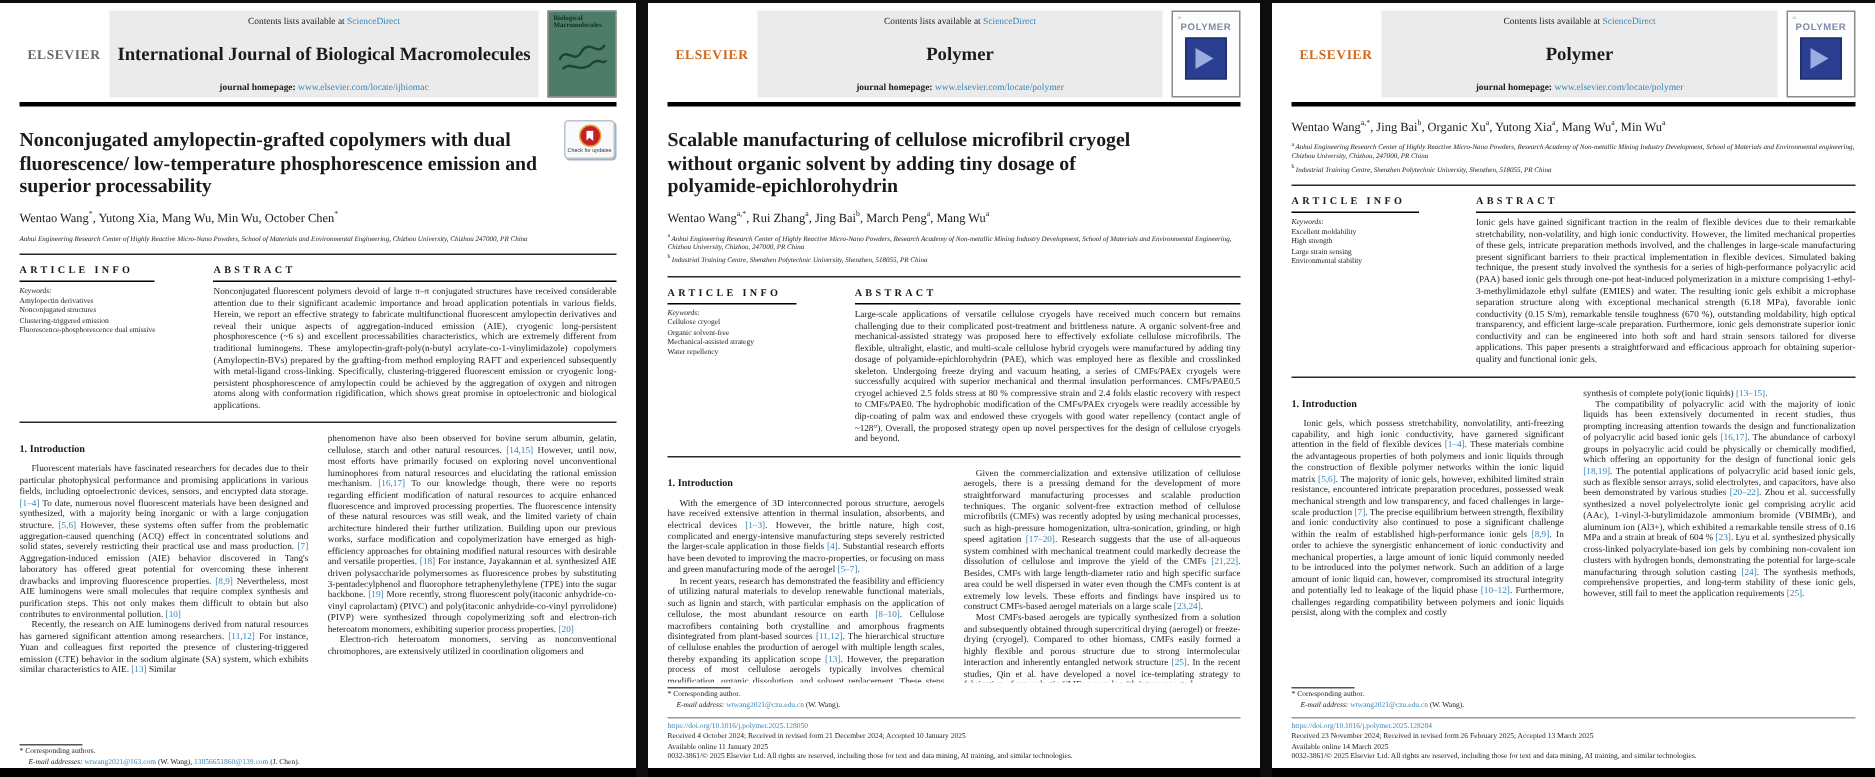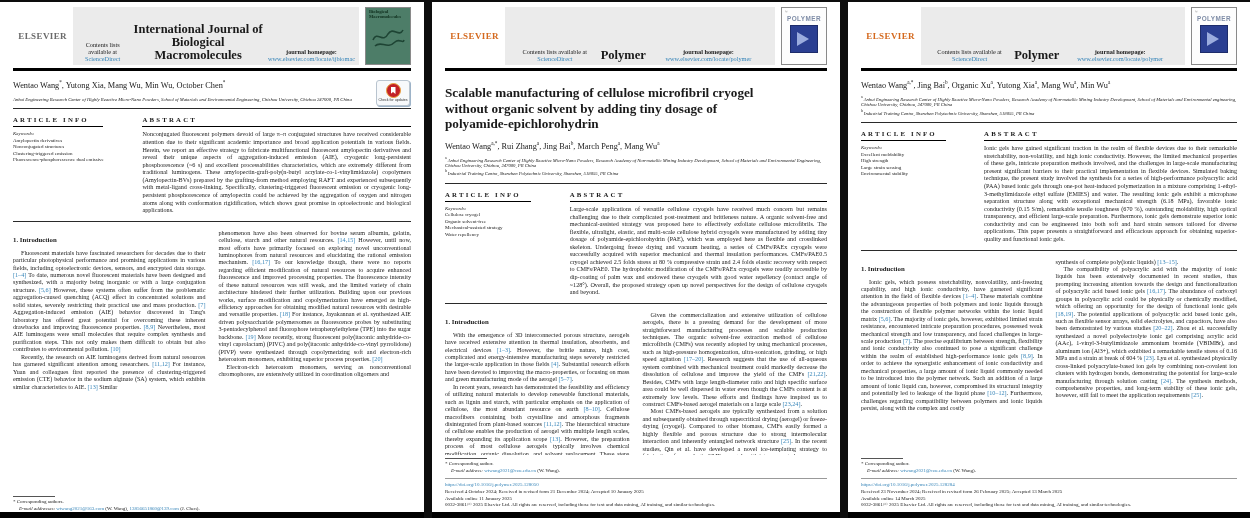--- a/index.html
+++ b/index.html
@@ -15,21 +15,21 @@
   }
   .page.p0{width:424px;}
   .page.p1{width:408px;}
   .page.p2{width:402px;}
 
   
   .jheader{display:flex;align-items:stretch;gap:6px;height:58px;flex:none;}
   .logo{width:54px;display:flex;flex-direction:row;align-items:center;justify-content:flex-end;flex:none;gap:40px;}
   .logo svg{display:block;}
   .logo-text{font-size:9px;font-weight:bold;letter-spacing:.4px;line-height:1;margin-top:1px;}
-  .band{flex:1;background:#ebebeb;text-align:center;padding:4px 4px 3px;display:flex;flex-direction:row;justify-content:space-between;align-items:flex-end;}
+  .band{flex:1;background:#ebebeb;text-align:center;padding:4px 4px 3px;display:flex;flex-direction:column;justify-content:space-between;}
   .contents{font-size:6.3px;}
   .sd-link{color:#3584b8;}
   .jname{font-size:12.5px;font-weight:bold;line-height:1.05;}
   .homepage{font-size:6.3px;font-weight:bold;}
   .hp-link{color:#3584b8;font-weight:normal;}
   .cover{width:46px;flex:none;border:1px solid #8a8a8a;box-sizing:border-box;overflow:hidden;}
   .cover.biomac{background:#4d7d68;padding:2px 3px;}
   .biomac-top{font-size:4.6px;font-weight:bold;color:#10301f;line-height:1.05;text-align:left;}
   .cover.polymer{background:#fdfdfd;padding:2px 3px;text-align:center;}
   .poly-mark{font-size:4.5px;color:#8a8a8a;text-align:left;line-height:1;}
@@ -111,20 +111,21 @@
   </div>
   <div class="thickrule"></div>
 
   <div class="badge">
     <div class="badge-circle">
         <div class="badge-book"></div>
       </div>
     <div class="badge-label">Check for updates</div>
   </div>
 
+  <h1 class="title">Nonconjugated amylopectin-grafted copolymers with dual fluorescence/ low-temperature phosphorescence emission and superior processability</h1>
   <div class="authors">
     <span><span>Wentao Wang</span><sup>*</sup></span><span><span>, Yutong Xia</span><sup></sup></span><span><span>, Mang Wu</span><sup></sup></span><span><span>, Min Wu</span><sup></sup></span><span><span>, October Chen</span><sup>*</sup></span>
   </div>
   <div class="affs">
     <div class="aff"><sup></sup><span>Anhui Engineering Research Center of Highly Reactive Micro-Nano Powders, School of Materials and Environmental Engineering, Chizhou University, Chizhou 247000, PR China</span></div>
   </div>
   <div class="thinrule"></div>
 
   <div class="info-abs">
     <div class="info">

